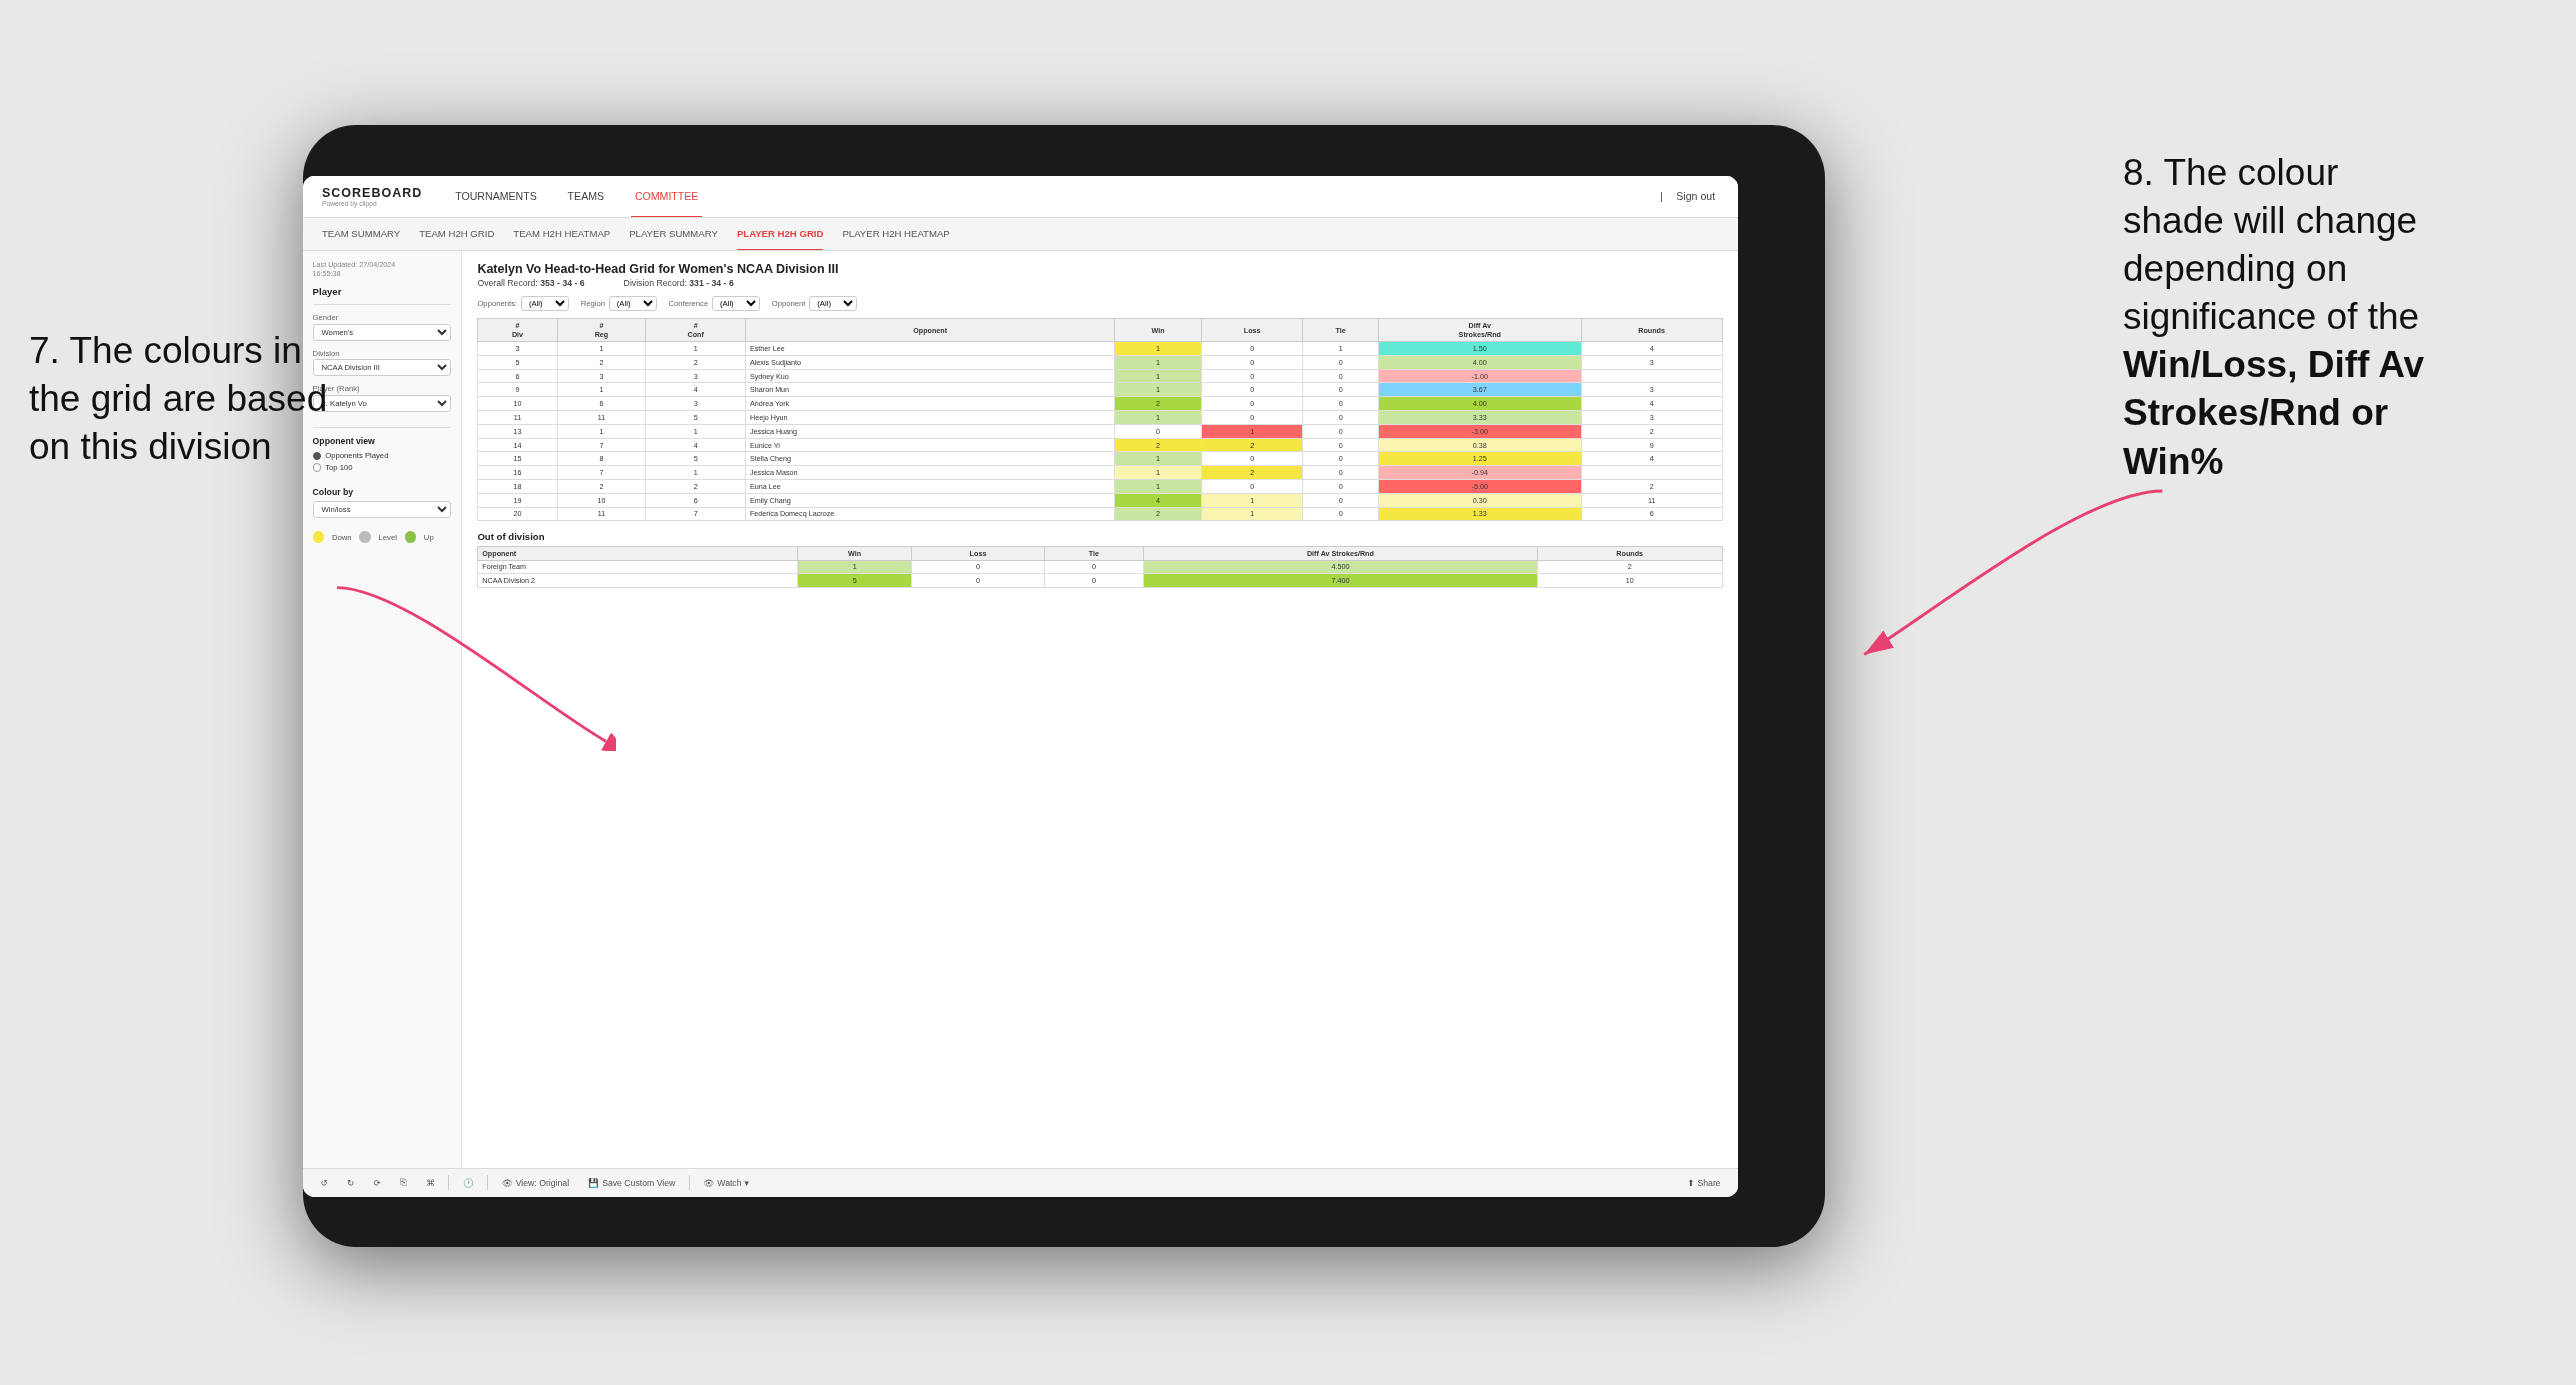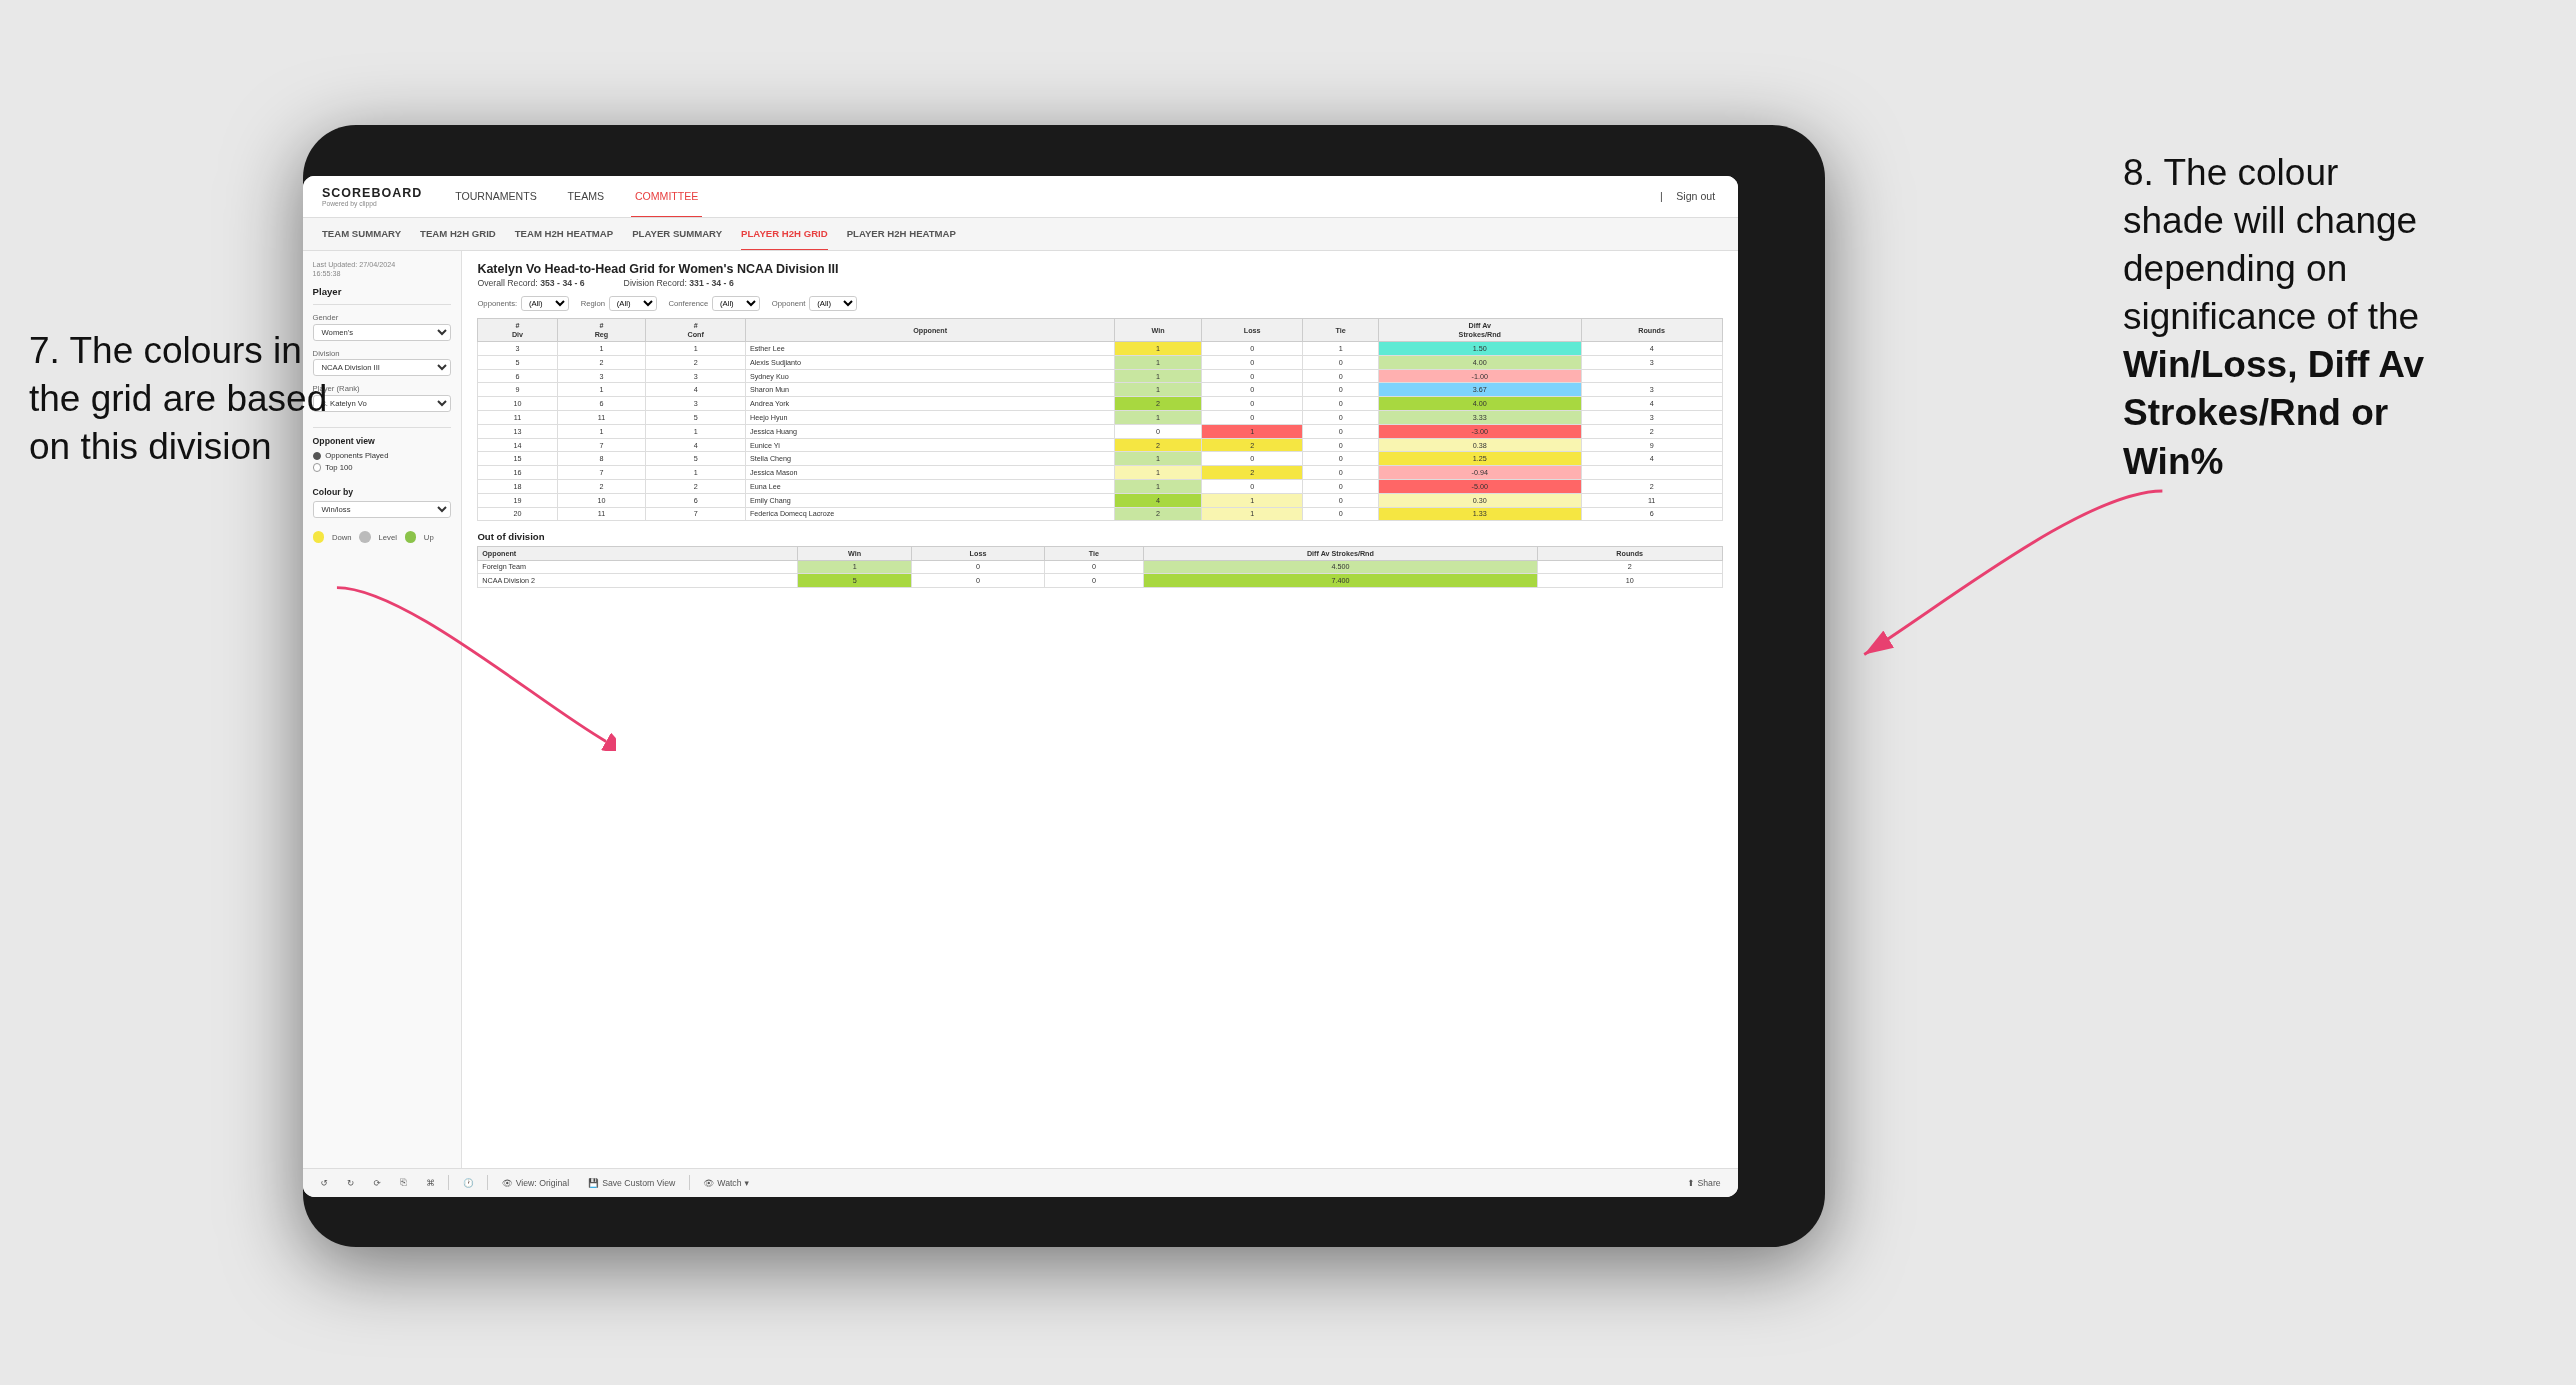--- a/index.html
+++ b/index.html
@@ -126,21 +126,20 @@
       flex-shrink: 0;
       gap: 19px;
     }
     .sec-nav-item {
       font-size: 9.6px;
       color: #555;
       cursor: pointer;
       height: 33px;
       display: flex;
       align-items: center;
-      font-weight: bold;
     }
     .sec-nav-item.active {
       color: #e84040;
       border-bottom: 1.9px solid #e84040;
       font-weight: 600;
     }
 
     
     .main-content {
       display: flex;

